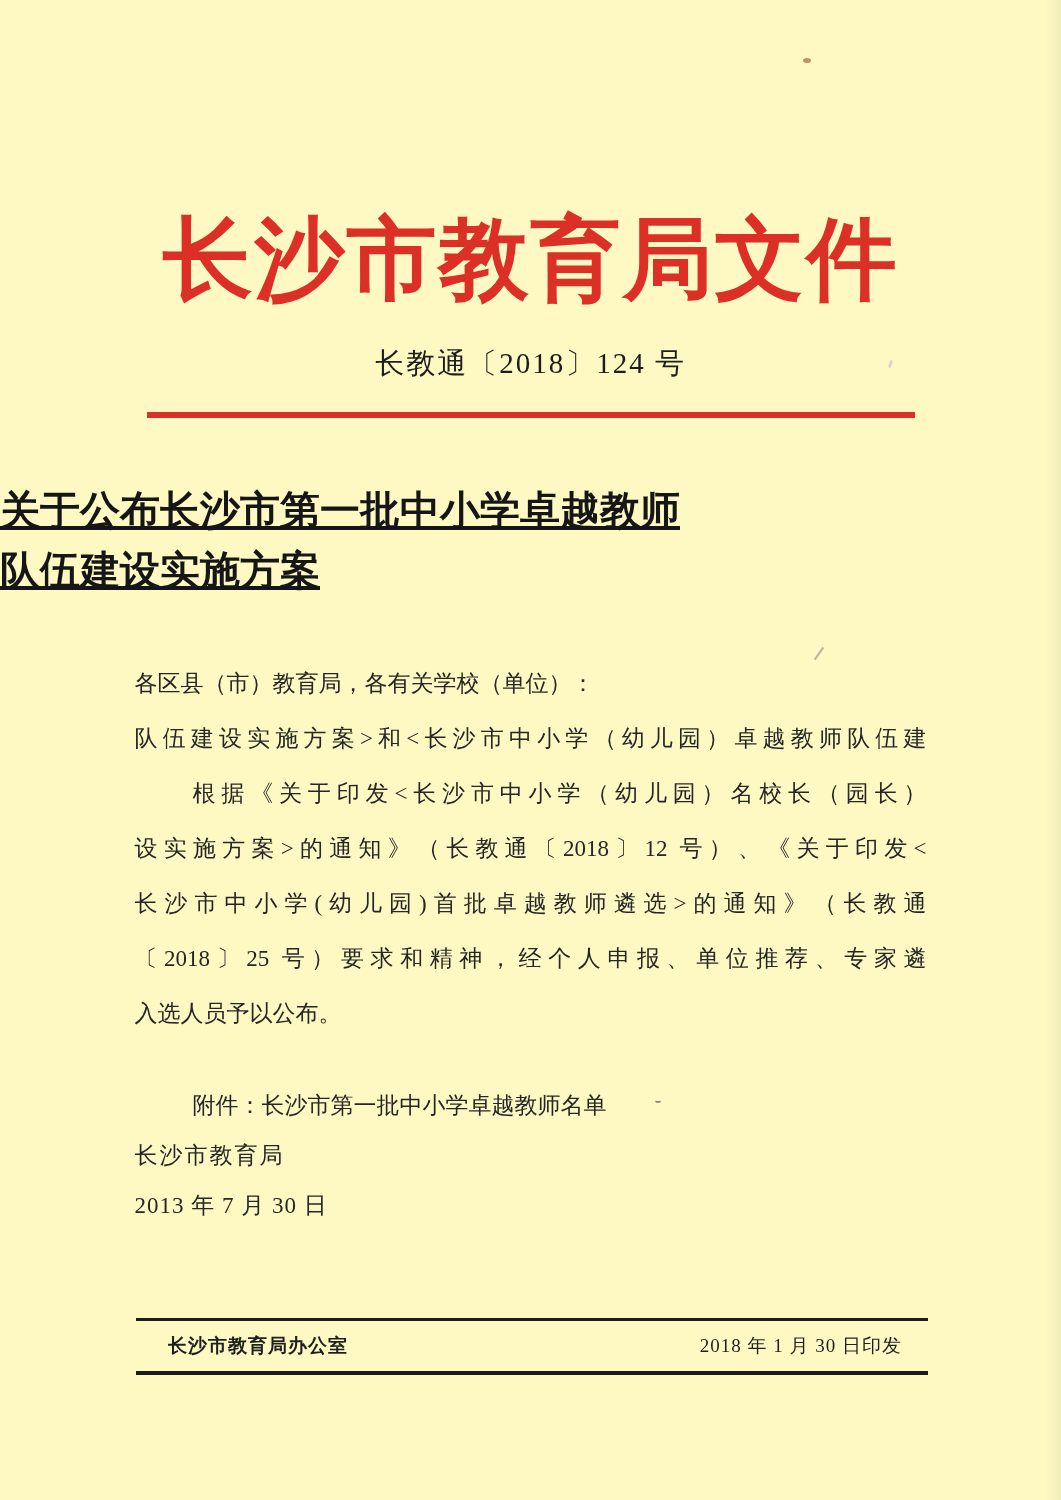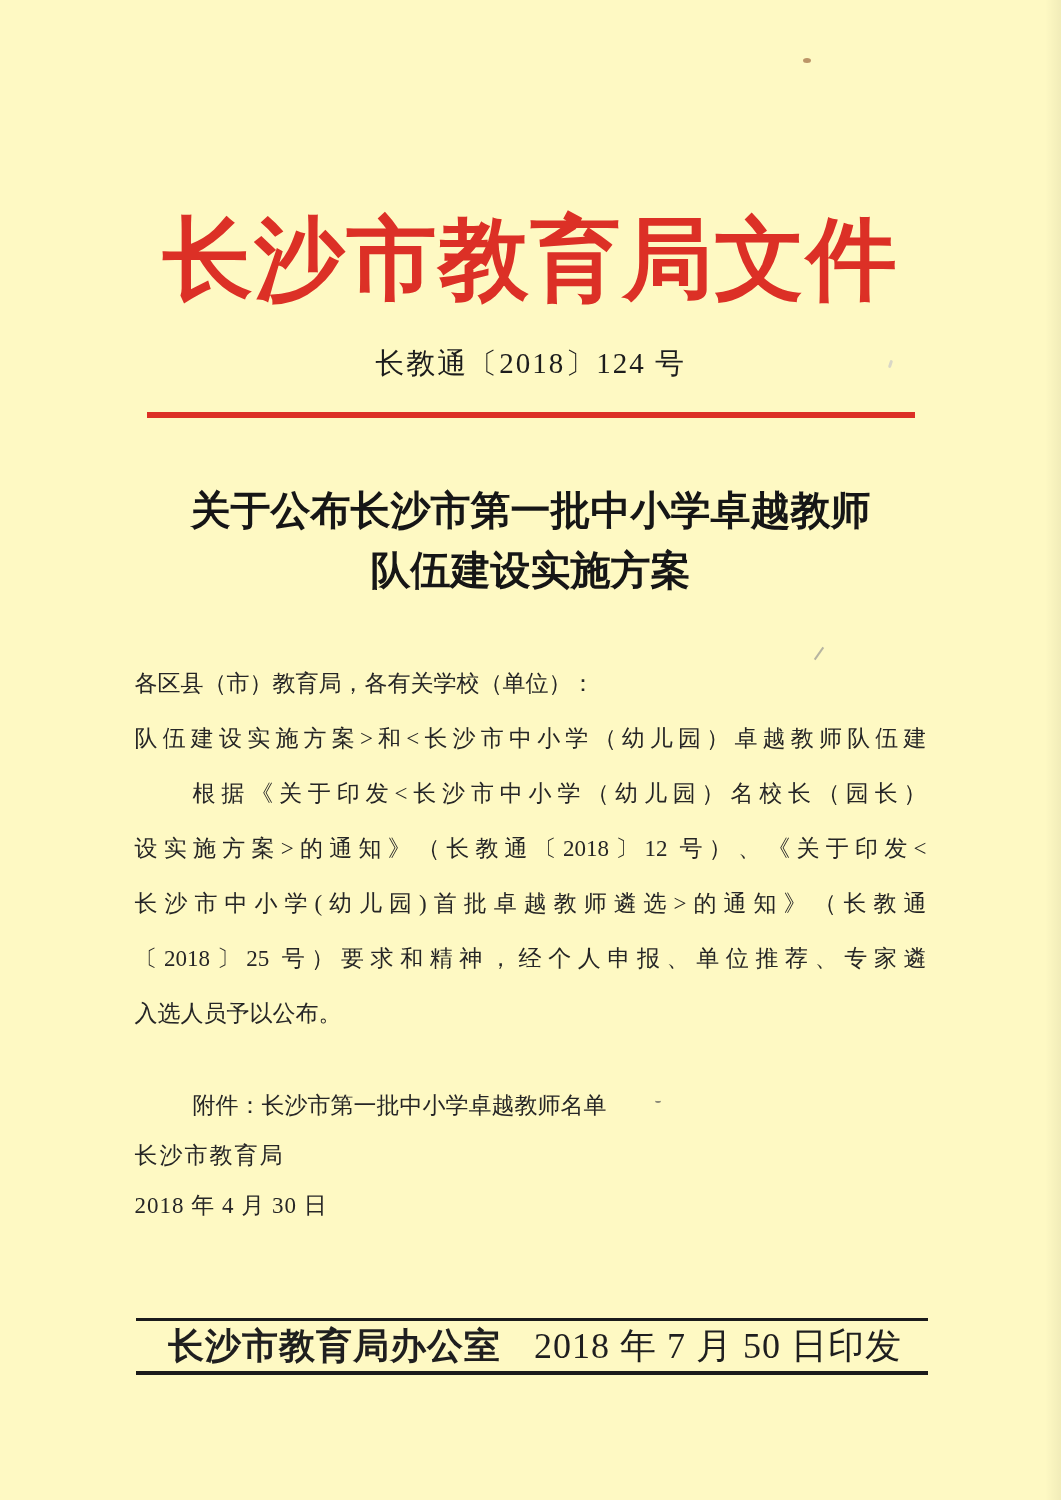--- a/index.html
+++ b/index.html
@@ -47,26 +47,26 @@
   .red-divider {
     width: 768px;
     height: 6px;
     margin: 28px auto 0;
     background: #dc3026;
   }
 
   
   .doc-title {
     margin-top: 62px;
-    text-align: center;
     font-family: "Liberation Sans", "DejaVu Sans", sans-serif;
     font-weight: bold;
     font-size: 40px;
     line-height: 60px;
     color: #161616;
+    text-decoration: underline;
   }
 
   
   .doc-body {
     margin: 56px auto 0;
     width: 792px;
     font-size: 23px;
     color: #262626;
   }
   .body-line {
@@ -107,21 +107,21 @@
     width: 792px;
     border-top: 3px solid #1b1b1b;
     border-bottom: 4px solid #1b1b1b;
   }
   .footer-row {
     display: flex;
     justify-content: space-between;
     align-items: center;
     height: 50px;
     padding: 0 26px 0 32px;
-    font-size: 36px;
+    font-size: 19px;
     color: #1f1f1f;
   }
   .footer-office { font-weight: 600; letter-spacing: 1px; }
   .footer-printdate { letter-spacing: 1px; }
 
   
   .artifact { position: absolute; pointer-events: none; }
   .speck-orange {
     left: 803px; top: 58px;
     width: 8px; height: 5px;
@@ -176,29 +176,29 @@
     <div class="body-line justify indent">根据《关于印发&lt;长沙市中小学（幼儿园）名校长（园长）</div>
     <div class="body-line justify">设实施方案&gt;的通知》（长教通〔2018〕12 号）、《关于印发&lt;</div>
     <div class="body-line justify">长沙市中小学(幼儿园)首批卓越教师遴选&gt;的通知》（长教通</div>
     <div class="body-line justify">〔2018〕25 号）要求和精神，经个人申报、单位推荐、专家遴</div>
     <div class="body-line">入选人员予以公布。</div>
 
     <div class="attachment-line indent">附件：长沙市第一批中小学卓越教师名单</div>
 
     <div class="sign-block">
       <div class="signature-line">长沙市教育局</div>
-      <div class="date-line">2018 年 4 月 30 日</div>
+      <div class="date-line">2013 年 7 月 30 日</div>
     </div>
 
   </div>
 
   <div class="doc-footer">
     <div class="footer-row">
       <span class="footer-office">长沙市教育局办公室</span>
-      <span class="footer-printdate">2018 年 7 月 50 日印发</span>
+      <span class="footer-printdate">2018 年 1 月 30 日印发</span>
     </div>
   </div>
 
   <div class="artifact speck-orange"></div>
   <div class="artifact pen-tick"></div>
   <div class="artifact dot-mark"></div>
   <div class="artifact faint-comma"></div>
 
   <div class="edge-shadow"></div>
 

